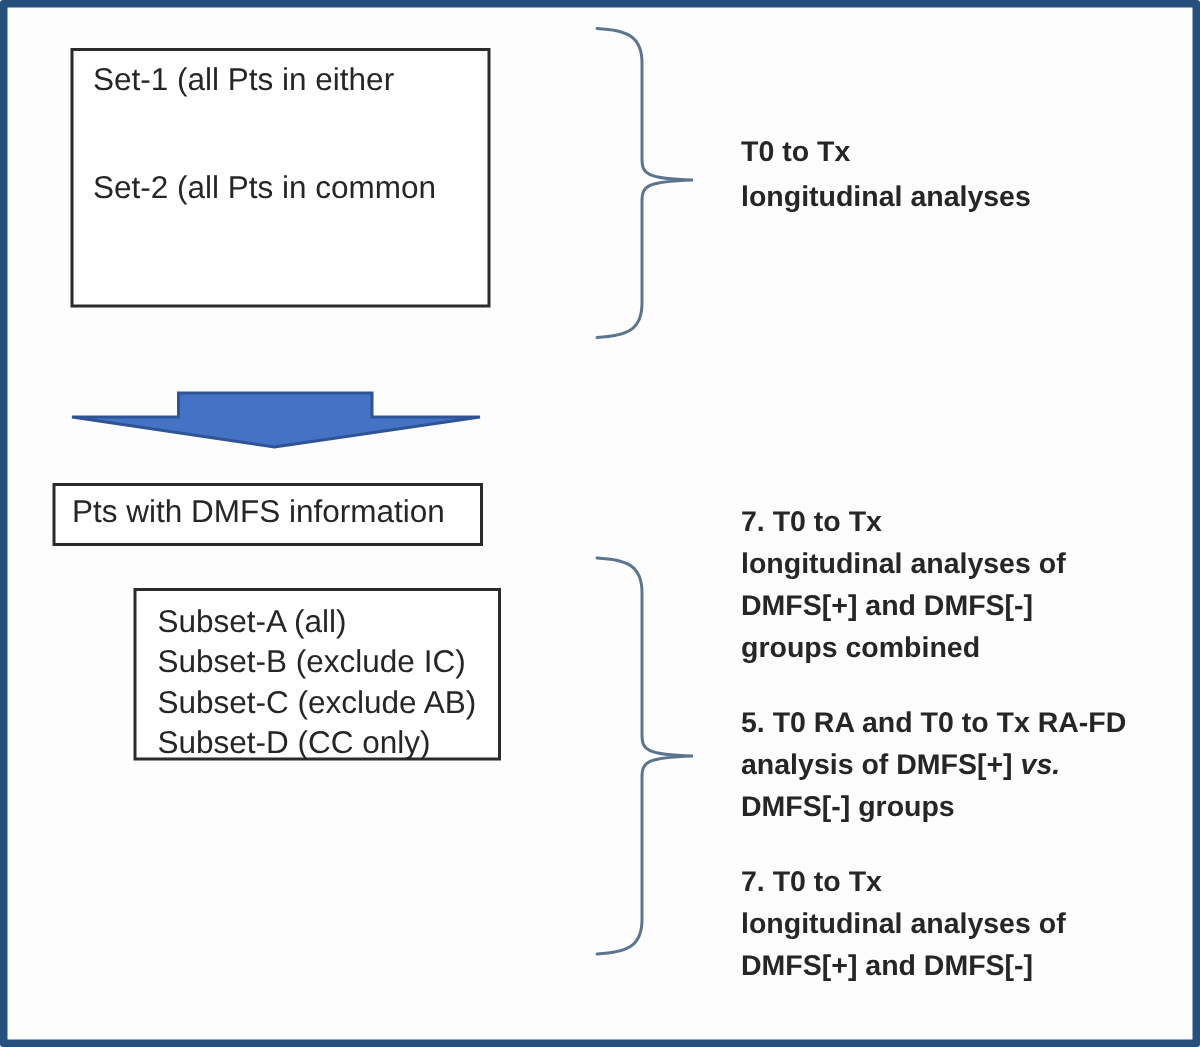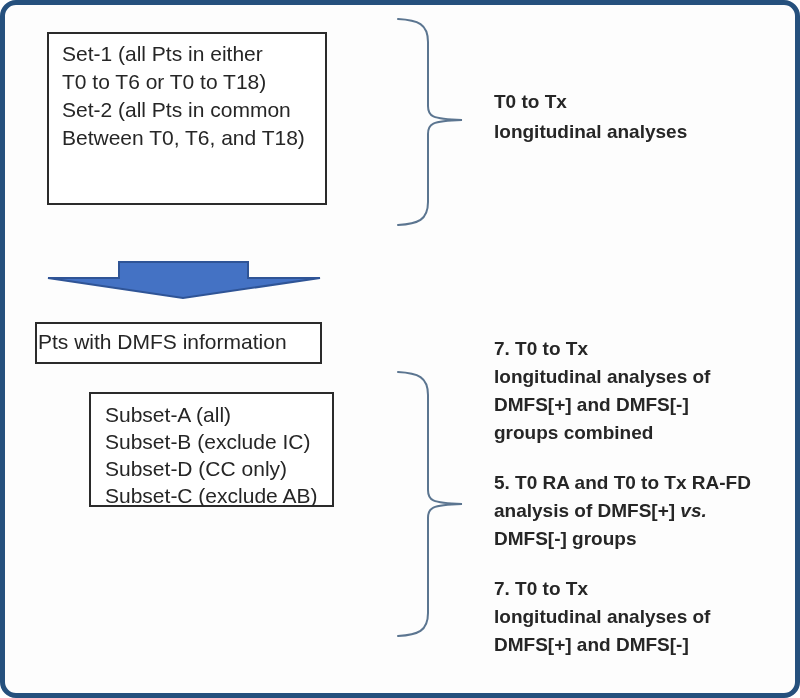--- a/index.html
+++ b/index.html
@@ -6,44 +6,44 @@
     margin: 0;
     padding: 0;
     background: #ffffff;
   }
   .frame {
     position: relative;
     width: 800px;
     height: 698px;
     box-sizing: border-box;
     border: 5px solid var(--frame, #25507d);
-    border-radius: 16px;
+    border-radius: 2px;
     background: #fdfdfd;
     font-family: "Liberation Sans", "DejaVu Sans", sans-serif;
     color: var(--text, #262626);
     overflow: hidden;
   }
   .box {
     position: absolute;
     box-sizing: border-box;
     border: 2px solid var(--box-border, #2b2b2b);
     background: #ffffff;
     font-size: 21px;
     line-height: 28px;
   }
   .sets-box {
     left: 42px; top: 27px;
     width: 280px; height: 173px;
     padding: 6px 0 0 13px;
   }
-  .para-gap { }
+  .para-gap { margin-top: 44px; }
   .dmfs-box {
     left: 30px; top: 317px;
     width: 287px; height: 42px;
-    padding-left: 1px;
+    padding-left: 11px;
     line-height: 36px;
   }
   .subset-box {
     left: 47px; top: 387px;
     width: 245px; height: 115px;
     padding: 7px 0 0 14px;
     line-height: 27px;
     margin-left: 37px;
   }
   .label {
@@ -79,25 +79,23 @@
   }
 </style>
 </head>
 <body>
 
 <div class="frame">
 
   <div class="box sets-box">
     <div class="para">
       <div>Set-1 (all Pts in either</div>
-      <div>T0 to T6 or T0 to T18)</div>
     </div>
     <div class="para para-gap">
       <div>Set-2 (all Pts in common</div>
-      <div>Between T0, T6, and T18)</div>
     </div>
   </div>
 
   <svg class="brace brace-top" width="76" height="212" viewBox="0 0 76 212" aria-hidden="true">
     <path d="M 6 3 C 26 4, 36 8, 36 26 L 36 90 C 36 100, 39 103, 70 104 C 39 105, 36 108, 36 118 L 36 186 C 36 204, 26 208, 6 209"></path>
   </svg>
 
   <div class="label top-label">
     <div>T0 to Tx</div>
     <div>longitudinal analyses</div>
@@ -107,22 +105,22 @@
     <polygon points="73,7 202,7 202,23 274,23 137,43 2,23 73,23"></polygon>
   </svg>
 
   <div class="box dmfs-box">
     <span>Pts with DMFS information</span>
   </div>
 
   <div class="box subset-box">
     <div>Subset-A (all)</div>
     <div>Subset-B (exclude IC)</div>
+    <div>Subset-C (exclude AB)</div>
     <div>Subset-D (CC only)</div>
-    <div>Subset-C (exclude AB)</div>
   </div>
 
   <svg class="brace brace-bottom" width="76" height="271" viewBox="0 0 76 271" aria-hidden="true">
     <path d="M 6 4 C 26 5, 36 9, 36 27 L 36 122 C 36 132, 39 135, 70 136 C 39 137, 36 140, 36 150 L 36 245 C 36 263, 26 267, 6 268"></path>
   </svg>
 
   <div class="label bottom-label">
     <div class="analysis-para">
       <div>7. T0 to Tx</div>
       <div>longitudinal analyses of</div>

